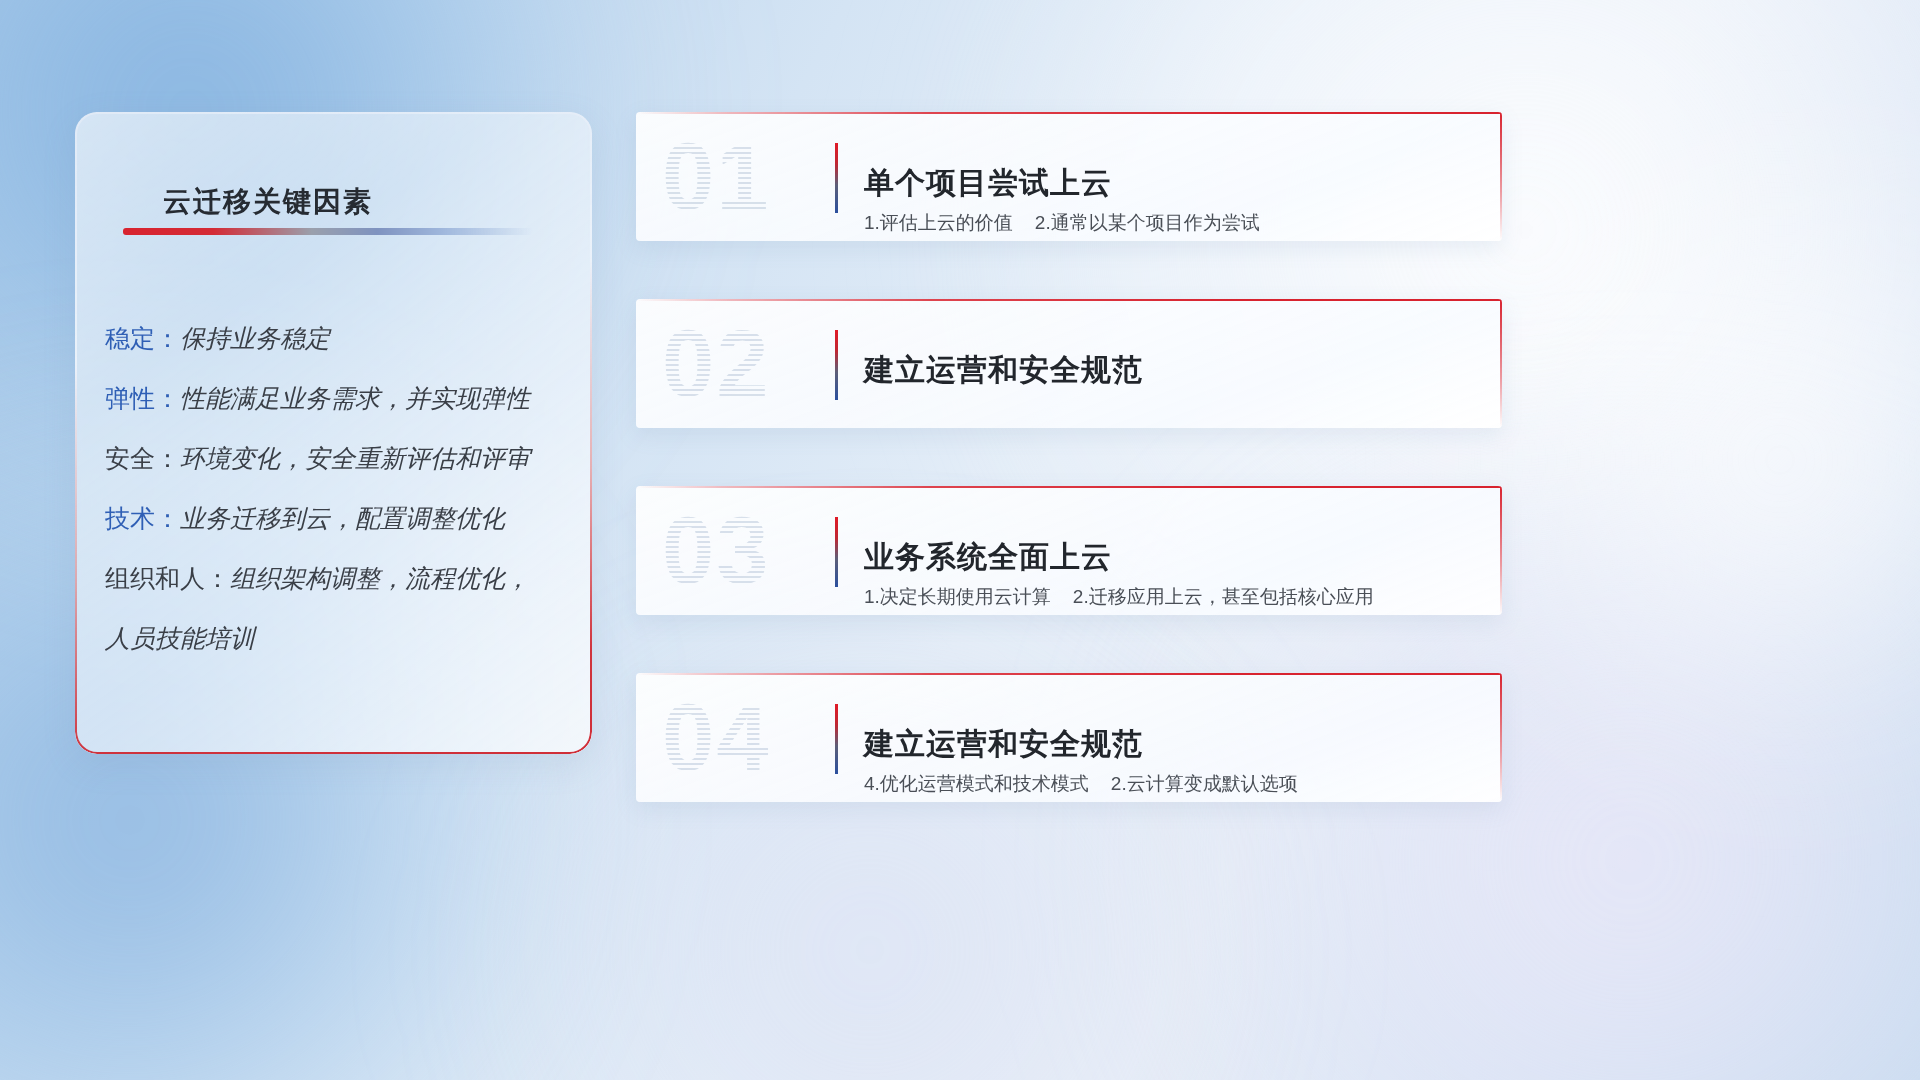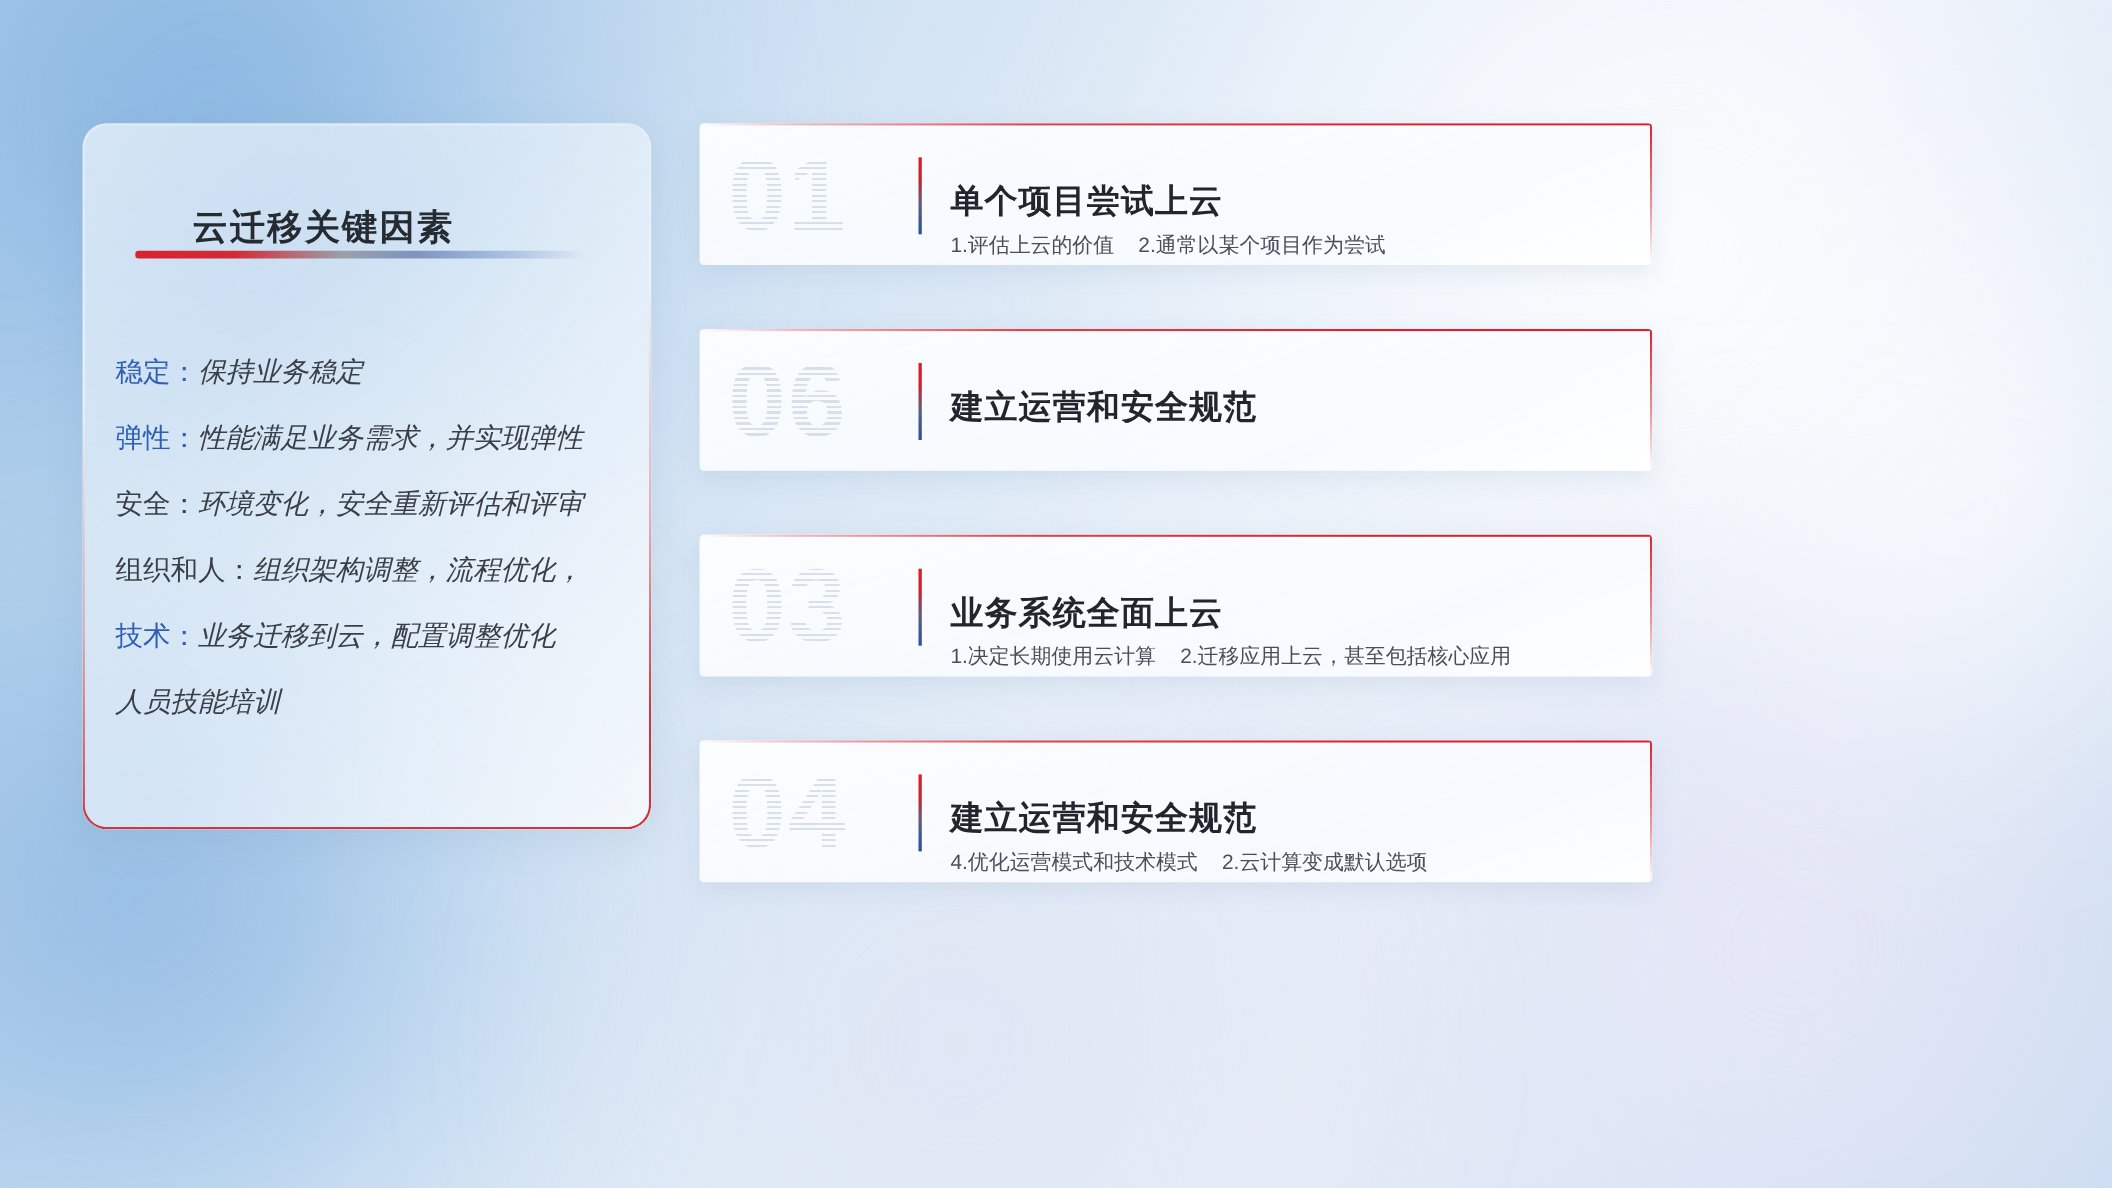--- a/index.html
+++ b/index.html
@@ -40,22 +40,22 @@
     overflow:hidden;
   }
   .left-panel::before{
     content:"";position:absolute;inset:0;border-radius:22px;padding:1.6px;
     background:linear-gradient(168deg,rgba(225,234,246,.95) 0%,rgba(236,242,250,.9) 34%,rgba(226,120,120,.55) 62%,rgba(205,35,45,.92) 86%,rgba(205,35,45,.95) 100%);
     -webkit-mask:linear-gradient(#000 0 0) content-box,linear-gradient(#000 0 0);
     -webkit-mask-composite:xor;mask-composite:exclude;
     pointer-events:none;
   }
   .panel-title{
-    position:absolute;left:100px;top:52px;
-    font-size:32px;font-weight:bold;color:#262b32;letter-spacing:2px;
+    position:absolute;left:88px;top:52px;
+    font-size:28px;font-weight:bold;color:#262b32;letter-spacing:2px;
     white-space:nowrap;
   }
   .title-rule{
     position:absolute;left:48px;top:116px;width:410px;height:7px;
     background:linear-gradient(90deg,#d8232f 0%,#d42b36 22%,#9aa0ac 46%,#7f93c0 62%,#9fb7dc 78%,rgba(200,216,236,0) 100%);
     border-radius:3px;
   }
   .panel-list{position:absolute;left:30px;top:196px;right:26px;}
   .panel-row{
     font-size:25px;line-height:60px;color:#3a3f47;white-space:nowrap;
@@ -117,35 +117,35 @@
   <div class="bg-glow glow-e"></div>
   <div class="bg-glow glow-f"></div>
 
   <section class="left-panel">
     <h1 class="panel-title">云迁移关键因素</h1>
     <div class="title-rule"></div>
     <div class="panel-list" id="panel-list">
         <div class="panel-row"><span class="lbl accent">稳定：</span><span class="txt">保持业务稳定</span></div>
         <div class="panel-row"><span class="lbl accent">弹性：</span><span class="txt">性能满足业务需求，并实现弹性</span></div>
         <div class="panel-row"><span class="lbl plain">安全：</span><span class="txt">环境变化，安全重新评估和评审</span></div>
+        <div class="panel-row"><span class="lbl accent">技术：</span><span class="txt">业务迁移到云，配置调整优化</span></div>
         <div class="panel-row"><span class="lbl plain">组织和人：</span><span class="txt">组织架构调整，流程优化，</span></div>
-        <div class="panel-row"><span class="lbl accent">技术：</span><span class="txt">业务迁移到云，配置调整优化</span></div>
         <div class="panel-row cont"><span class="txt">人员技能培训</span></div>
       </div>
   </section>
 
   <section class="cards" id="cards">
       <article class="card">
         <div class="ghost-num">01</div>
         <div class="accent-bar"></div>
         <h2 class="card-title">单个项目尝试上云</h2>
         <p class="card-desc"><span>1.评估上云的价值</span><span class="gap"></span><span>2.通常以某个项目作为尝试</span></p>
       </article>
       <article class="card">
-        <div class="ghost-num">06</div>
+        <div class="ghost-num">02</div>
         <div class="accent-bar"></div>
         <h2 class="card-title">建立运营和安全规范</h2>
       </article>
       <article class="card">
         <div class="ghost-num">03</div>
         <div class="accent-bar"></div>
         <h2 class="card-title">业务系统全面上云</h2>
         <p class="card-desc"><span>1.决定长期使用云计算</span><span class="gap"></span><span>2.迁移应用上云，甚至包括核心应用</span></p>
       </article>
       <article class="card">

